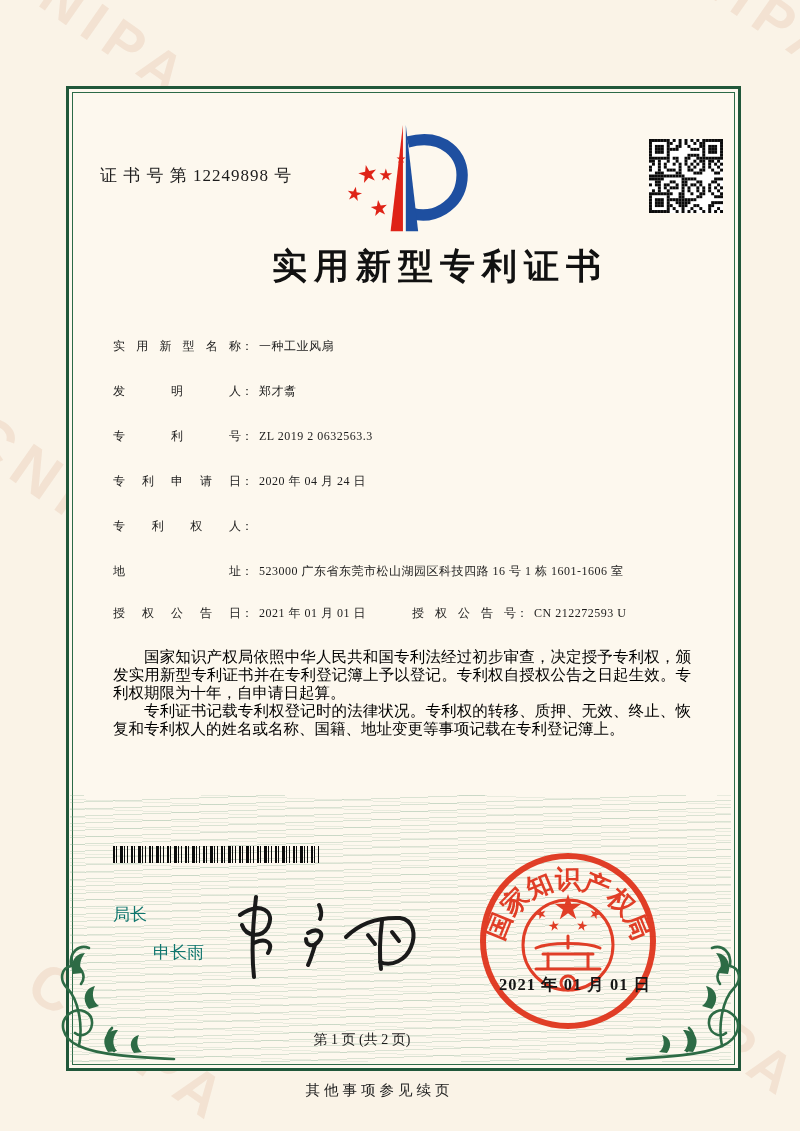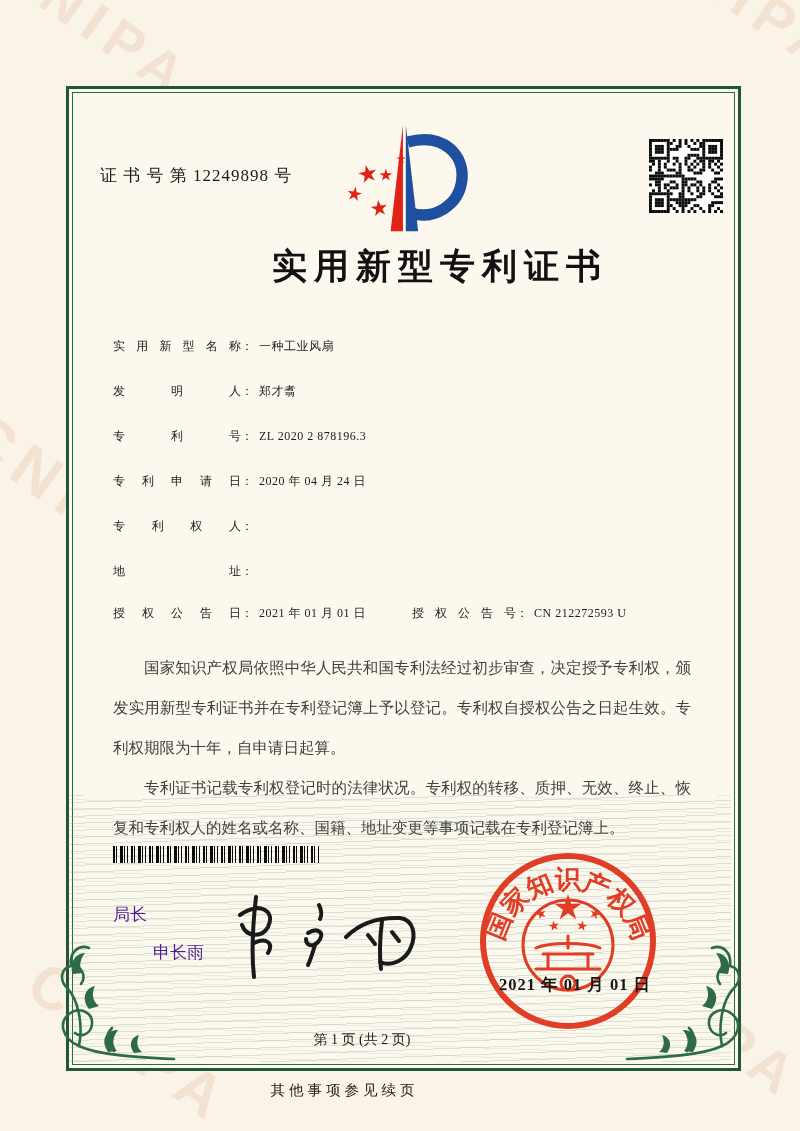--- a/index.html
+++ b/index.html
@@ -43,44 +43,44 @@
   }
   .fcolon{ flex:0 0 auto; }
   .fvalue{ flex:1 1 auto; padding-left:6px; letter-spacing:0.5px; }
   .frow.addr{ margin-bottom:18px; }
   .frow .flabel2{
     display:inline-block; width:104px; text-align:justify; text-align-last:justify;
     flex:0 0 104px; margin-left:46px;
   }
   #body-text{
     position:absolute; left:113px; top:648px; width:578px;
-    font-size:15.5px; line-height:40px; text-align:justify; color:#404040;
+    font-size:15.5px; line-height:18px; text-align:justify; color:#000000;
   }
   #body-text p{ margin:0; text-indent:2em; }
   #barcode{
     position:absolute; left:113px; top:846px; width:206px; height:17px;
     background:repeating-linear-gradient(90deg,
       #0b0b0b 0 2px, transparent 2px 3px,
       #0b0b0b 3px 4px, transparent 4px 7px,
       #0b0b0b 7px 10px, transparent 10px 11px,
       #0b0b0b 11px 12px, transparent 12px 14px,
       #0b0b0b 14px 15px, transparent 15px 18px);
   }
   .official{ position:absolute; left:113px; font-size:17px;
-    font-family:"Liberation Sans","DejaVu Sans",sans-serif; color:#4c1d95; }
+    font-family:"Liberation Sans","DejaVu Sans",sans-serif; color:#0f766e; }
   #sig-svg{ position:absolute; left:218px; top:885px; }
   #seal{ position:absolute; left:477px; top:850px; }
   #seal-date{
     position:absolute; left:470px; top:974px; width:210px; text-align:center;
     font-size:16.5px; letter-spacing:1px; color:#161616; font-weight:bold;
   }
   #page-num{ position:absolute; left:0; top:1031px; width:724px; text-align:center; font-size:14px; }
   #continuation{
     position:absolute; left:0; top:1081px; width:689px; text-align:center;
-    font-size:14.5px; letter-spacing:4px; color:#222;
+    font-size:14.5px; letter-spacing:4px; color:#222;padding-left:35px;
   }
   .corner{ position:absolute; }
   .corner.right{ transform:scaleX(-1); }
 </style>
 </head>
 <body>
 
 <div id="page">
 
   <span class="wm" style="left:-14px; top:-10px; font-size:56px;">CNIPA</span>
@@ -467,34 +467,35 @@
       <span class="fvalue">一种工业风扇</span>
     </div>
     <div class="frow">
       <span class="flabel">发明人</span>
         <span class="fcolon">：</span>
       <span class="fvalue">郑才翥</span>
     </div>
     <div class="frow">
       <span class="flabel">专利号</span>
         <span class="fcolon">：</span>
-      <span class="fvalue">ZL 2020 2 878196.3</span>
+      <span class="fvalue">ZL 2019 2 0632563.3</span>
     </div>
     <div class="frow">
       <span class="flabel">专利申请日</span>
         <span class="fcolon">：</span>
       <span class="fvalue">2020 年 04 月 24 日</span>
     </div>
     <div class="frow">
       <span class="flabel">专利权人</span>
         <span class="fcolon">：</span>
     </div>
     <div class="frow addr">
       <span class="flabel">地址</span>
         <span class="fcolon">：</span>
+      <span class="fvalue" style="max-width:430px;">523000 广东省东莞市松山湖园区科技四路 16 号 1 栋 1601-1606 室</span>
     </div>
     <div class="frow">
       <span class="flabel">授权公告日</span>
         <span class="fcolon">：</span>
       <span class="fvalue" style="flex:0 0 auto;">2021 年 01 月 01 日</span>
       <span class="flabel2">授权公告号</span>
         <span class="fcolon">：</span>
       <span class="fvalue" style="flex:0 0 auto;">CN 212272593 U</span>
     </div>
   </div>

